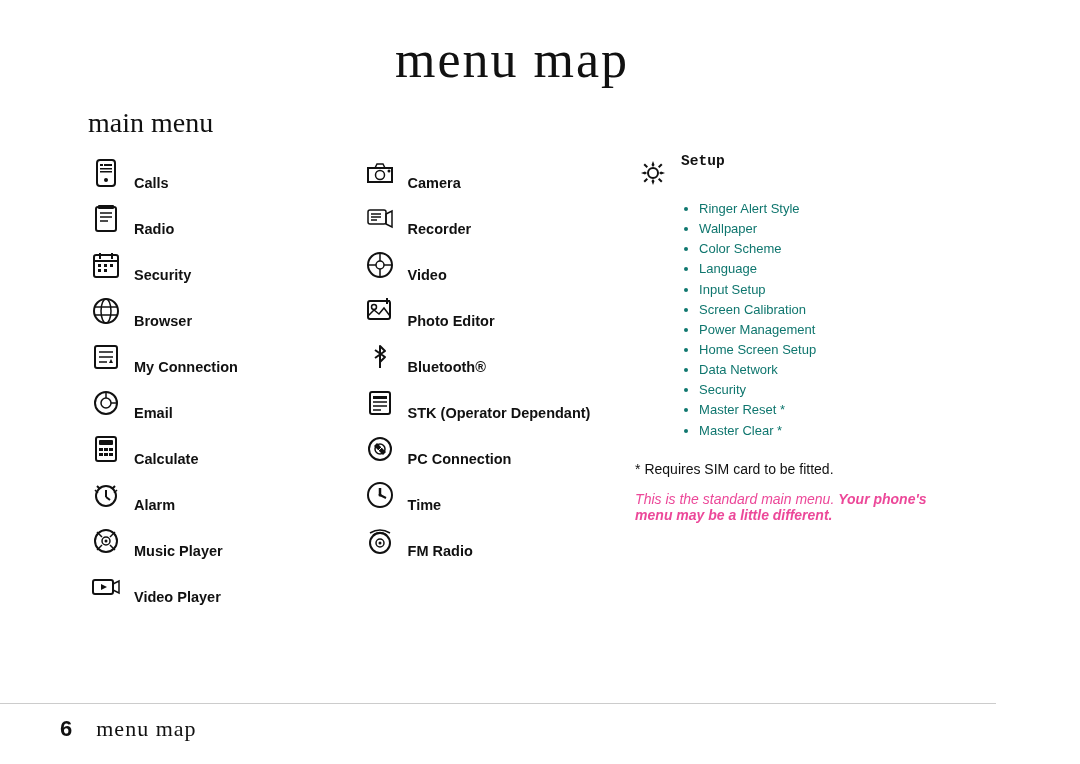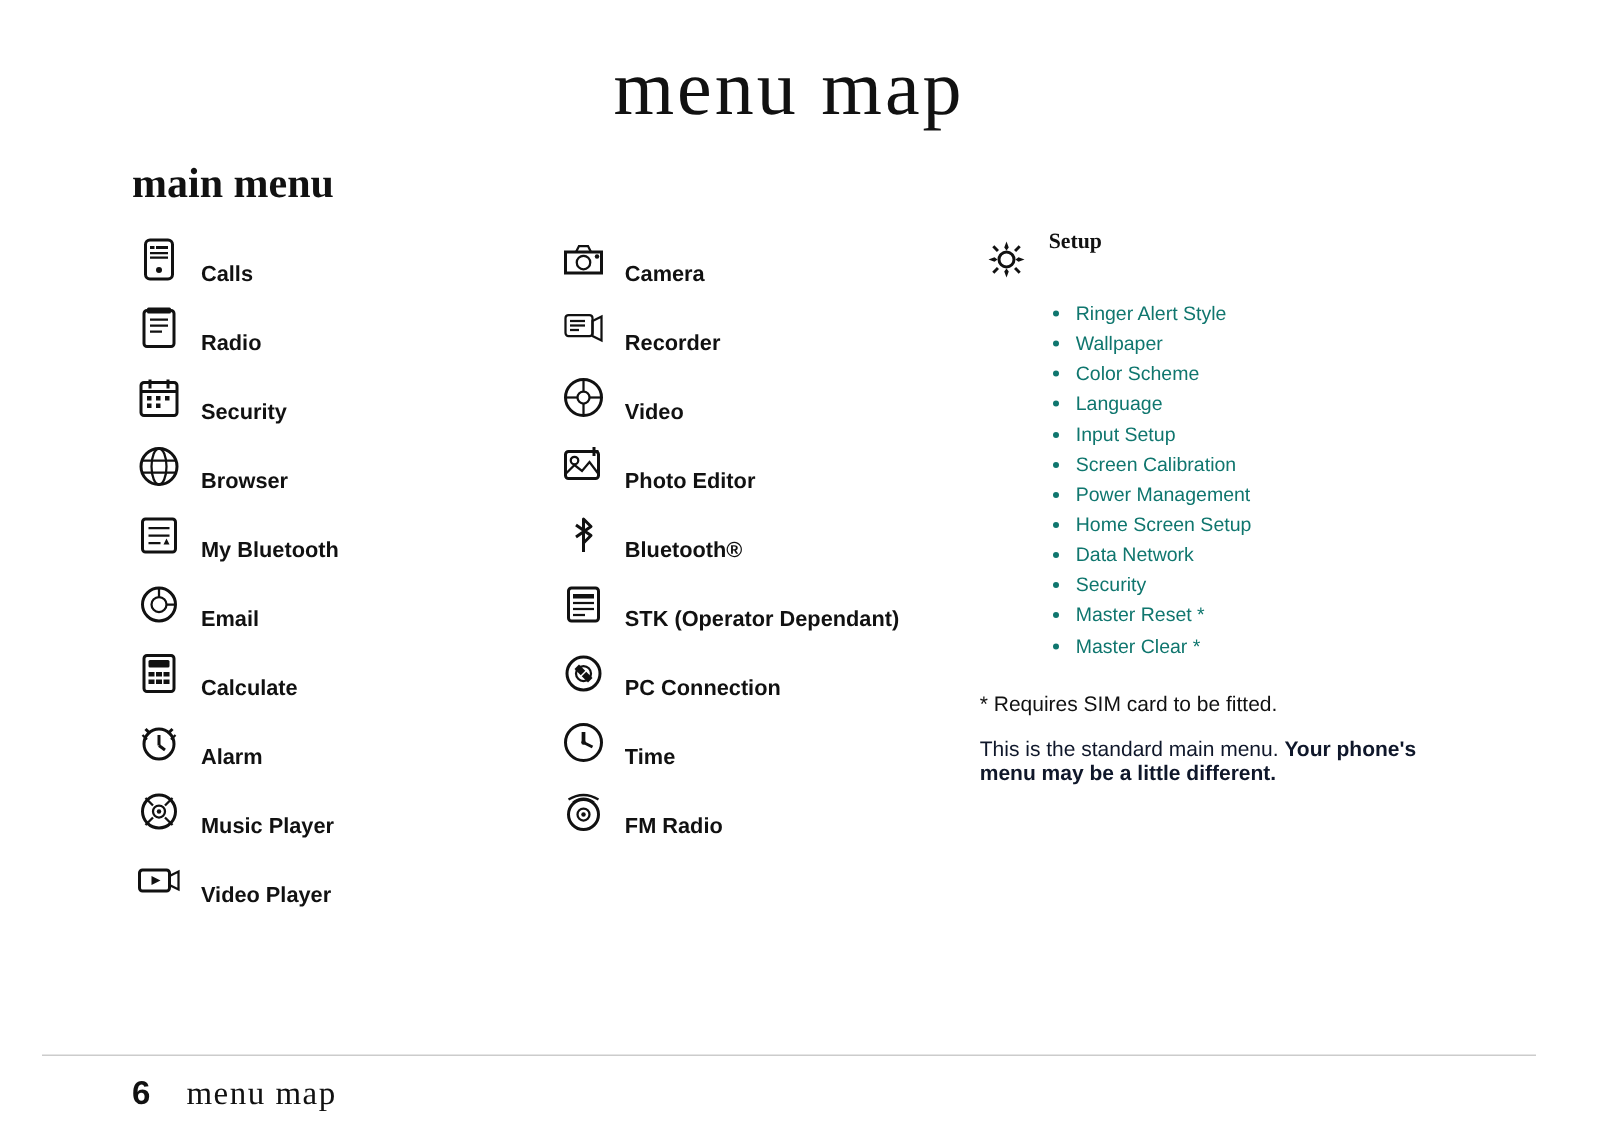--- a/index.html
+++ b/index.html
@@ -11,38 +11,37 @@
       height: 764px;
       overflow: hidden;
       position: relative;
     }
 
     .page {
       width: 996px;
       height: 764px;
       background: #fff;
       position: relative;
-      padding: 30px 60px 20px 60px;
-      margin-left: 28px;
+      padding: 30px 60px 20px 88px;
     }
 
     .page-title {
       text-align: center;
       font-family: Georgia, 'Times New Roman', serif;
       font-size: 52px;
       font-weight: 300;
       letter-spacing: 2px;
       color: #111;
       margin-bottom: 18px;
     }
 
     .section-title {
       font-family: Georgia, 'Times New Roman', serif;
       font-size: 28px;
-      font-weight: 700;
+      font-weight: 400;
       color: #111;
       margin-bottom: 14px;
     }
 
     .content-area {
       display: flex;
       flex-direction: row;
       gap: 0;
       width: 100%;
     }
@@ -85,21 +84,21 @@
     .setup-header {
       display: flex;
       align-items: flex-start;
       gap: 10px;
     }
 
     .setup-title {
       font-size: 14.5px;
       font-weight: 700;
       color: #111;
-      font-family: Liberation Serif, serif;
+      font-family: Liberation Mono, monospace;
     }
 
     .setup-list {
       margin-left: 48px;
       margin-top: 2px;
     }
 
     .setup-list ul {
       list-style: disc;
       padding-left: 16px;
@@ -115,22 +114,23 @@
     .sim-note {
       margin-top: 20px;
       font-size: 14px;
       color: #111;
       font-family: Arial, sans-serif;
     }
 
     .phone-note {
       margin-top: 8px;
       font-size: 14px;
-      color: #0f172a;
+      color: #ec4899;
       font-family: Arial, sans-serif;
+      font-style: italic;
     }
 
     .phone-note strong {
       font-weight: 700;
     }
 
     .footer {
       position: absolute;
       bottom: 22px;
       left: 0;
@@ -234,21 +234,21 @@
       <div class="menu-item">
         <div class="menu-icon">
           <svg class="icon-svg" viewBox="0 0 30 30" fill="none" xmlns="http://www.w3.org/2000/svg">
             <rect x="4" y="4" width="22" height="22" rx="2" stroke="#111" stroke-width="2" fill="none"></rect>
             <line x1="8" y1="10" x2="22" y2="10" stroke="#111" stroke-width="1.5"></line>
             <line x1="8" y1="15" x2="22" y2="15" stroke="#111" stroke-width="1.5"></line>
             <line x1="8" y1="20" x2="16" y2="20" stroke="#111" stroke-width="1.5"></line>
             <polygon points="20,17 22,21 18,21" fill="#111"></polygon>
           </svg>
         </div>
-        <span class="menu-label">My Bluetooth</span>
+        <span class="menu-label">My Connection</span>
       </div>
 
       <div class="menu-item">
         <div class="menu-icon">
           <svg class="icon-svg" viewBox="0 0 30 30" fill="none" xmlns="http://www.w3.org/2000/svg">
             <circle cx="15" cy="15" r="11" stroke="#111" stroke-width="2" fill="none"></circle>
             <circle cx="15" cy="15" r="5" stroke="#111" stroke-width="1.5" fill="none"></circle>
             <line x1="15" y1="4" x2="15" y2="10" stroke="#111" stroke-width="1.5"></line>
             <line x1="20" y1="15" x2="26" y2="15" stroke="#111" stroke-width="1.5"></line>
           </svg>

